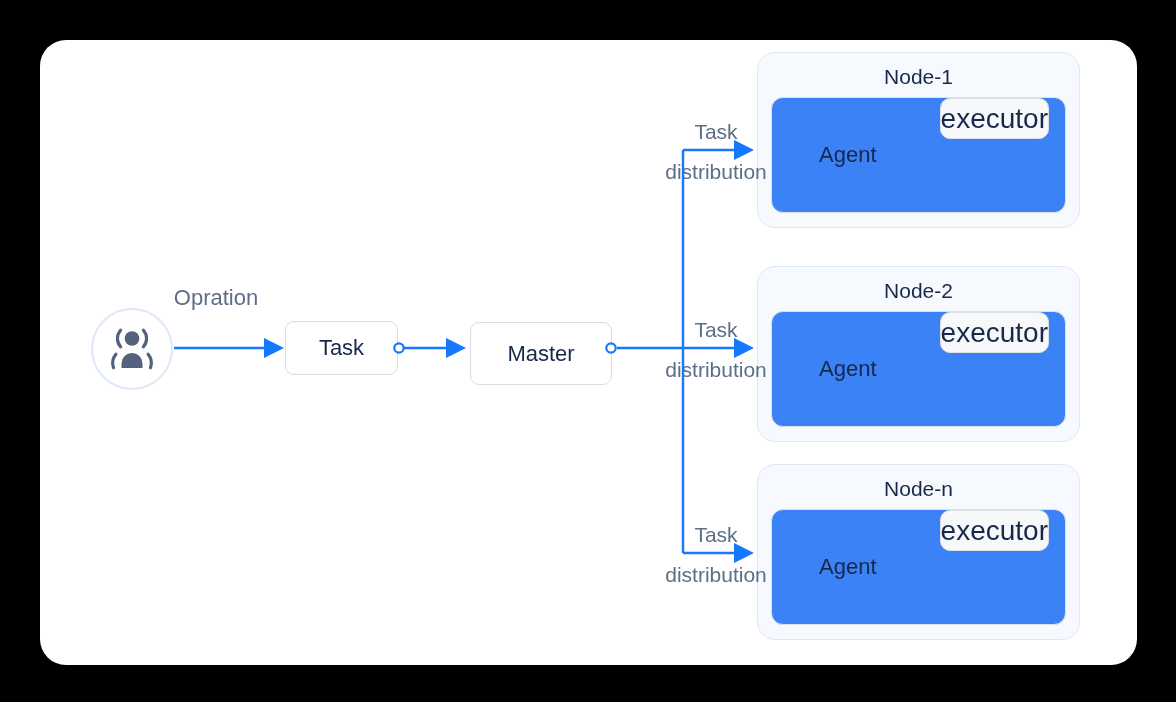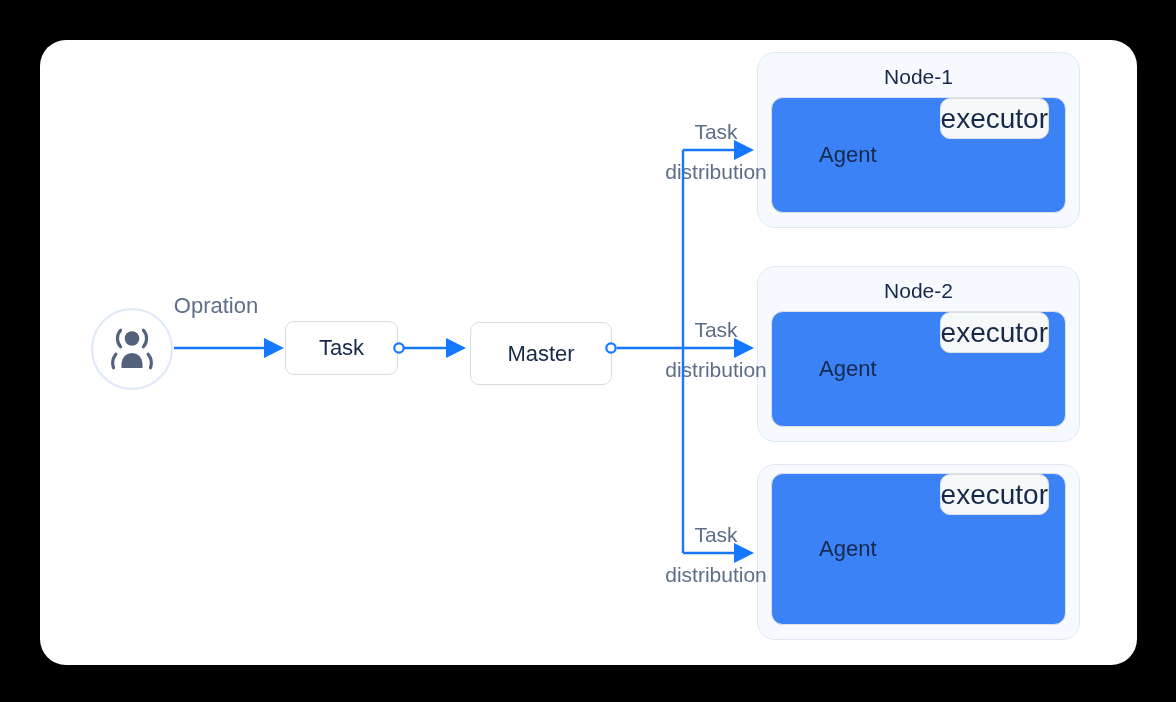--- a/index.html
+++ b/index.html
@@ -2,21 +2,21 @@
 <html><head>
 <meta charset="utf-8">
 <style>
   html,body{margin:0;padding:0;width:1176px;height:702px;background:#000;overflow:hidden;}
   body{font-family:"Liberation Sans","DejaVu Sans",sans-serif;position:relative;}
   .abs{position:absolute;box-sizing:border-box;}
   .canvas{left:40px;top:40px;width:1097px;height:625px;background:#fff;border-radius:26px;}
 
   .avatar{left:91px;top:308px;width:82px;height:82px;background:#fff;border:2px solid #dfe8f8;
           border-radius:50%;display:flex;align-items:center;justify-content:center;color:#52627c;}
-  .op-label{left:146px;top:285px;width:140px;text-align:center;font-size:22px;color:#5d6e88;margin-top:8px;}
+  .op-label{left:146px;top:285px;width:140px;text-align:center;font-size:22px;color:#5d6e88;}
 
   .small-box{background:#fff;border:1.5px solid #d9dde3;border-radius:9px;display:flex;
              align-items:center;justify-content:center;font-size:22px;color:#17294b;}
   .task-box{left:285px;top:321px;width:113px;height:54px;}
   .master-box{left:470px;top:322px;width:142px;height:63px;}
 
   .node{left:757px;width:323px;height:176px;background:#f6f9fd;border:1.5px solid #dfe8f6;
         border-radius:18px;display:flex;flex-direction:column;padding:8px 13px 14px;}
   .node-1{top:52px;} .node-2{top:266px;} .node-n{top:464px;}
   .node-title{text-align:center;font-size:21px;color:#17294b;padding:4px 0 8px;}
@@ -65,20 +65,21 @@
   </div>
 </div>
 <div class="abs node node-2">
   <div class="node-title">Node-2</div>
   <div class="agent">
     <div class="agent-label">Agent</div>
     <div class="executor">executor</div>
   </div>
 </div>
 <div class="abs node node-n">
+  <div class="node-title">Node-n</div>
   <div class="agent">
     <div class="agent-label">Agent</div>
     <div class="executor">executor</div>
   </div>
 </div>
 
 <div class="abs edge-label edge-label-1">
   <span>Task</span>
   <span>distribution</span>
 </div>

